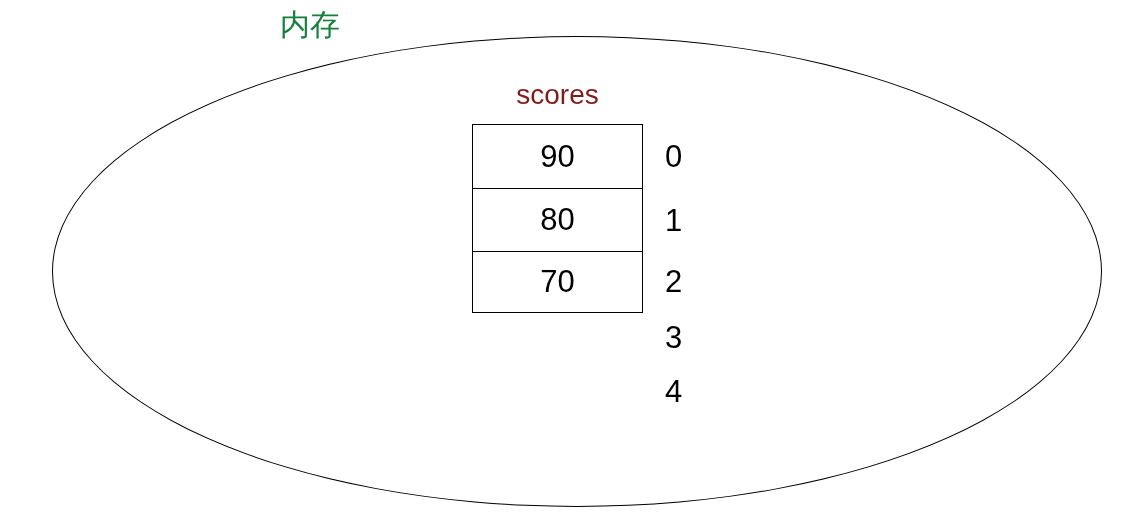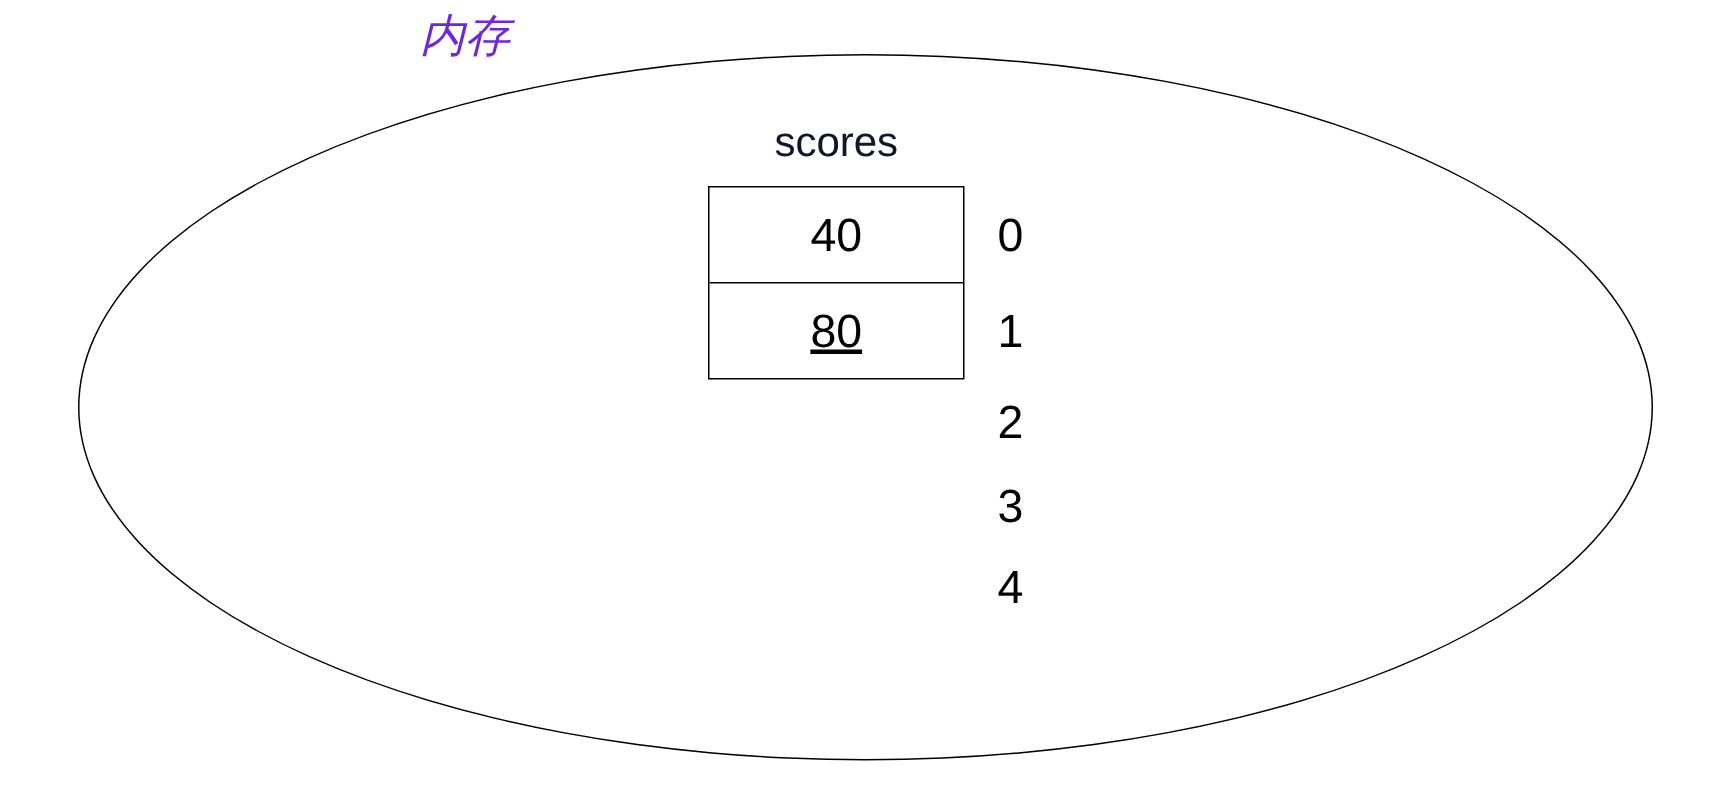--- a/index.html
+++ b/index.html
@@ -30,33 +30,32 @@
     border-radius: 50%;
     box-sizing: border-box;
     background: transparent;
   }
   .memory-label {
     position: absolute;
     left: 280px;
     top: 7px;
     font-size: 30px;
     line-height: 36px;
-    color: #6d28d9;
+    color: #15803d;
     white-space: nowrap;
-    font-style: italic;
   }
   .scores-label {
     position: absolute;
     left: 472px;
     top: 78px;
     width: 171px;
     text-align: center;
     font-size: 28px;
     line-height: 34px;
-    color: #0f172a;
+    color: #7f1d1d;
   }
   .cells-column {
     position: absolute;
     left: 472px;
     top: 124px;
     width: 171px;
     border: 1px solid #000000;
     box-sizing: border-box;
     background: #ffffff;
   }
@@ -66,21 +65,21 @@
     display: flex;
     align-items: center;
     justify-content: center;
     font-size: 31px;
     color: #000000;
   }
   .array-cell:last-child {
     border-bottom: none;
   }
   .cells-column .array-cell:nth-child(1) { height: 64px; }
-  .cells-column .array-cell:nth-child(2) { height: 63px; text-decoration: underline; }
+  .cells-column .array-cell:nth-child(2) { height: 63px; }
   .cells-column .array-cell:nth-child(3) { height: 60px; }
   .cells-column .array-cell:nth-child(4) { height: 52px; }
   .cells-column .array-cell:nth-child(5) { height: 55px; }
   .indices-column {
     position: absolute;
     left: 665px;
     top: 125px;
     width: 40px;
   }
   .array-index {
@@ -101,22 +100,23 @@
 
 <div class="canvas">
 
   <div class="ellipse"></div>
 
   <div class="memory-label">内存</div>
 
   <div class="scores-label">scores</div>
 
   <div class="cells-column">
-    <div class="array-cell">40</div>
+    <div class="array-cell">90</div>
     <div class="array-cell">80</div>
+    <div class="array-cell">70</div>
   </div>
 
   <div class="indices-column">
     <div class="array-index">0</div>
     <div class="array-index">1</div>
     <div class="array-index">2</div>
     <div class="array-index">3</div>
     <div class="array-index">4</div>
   </div>
 

